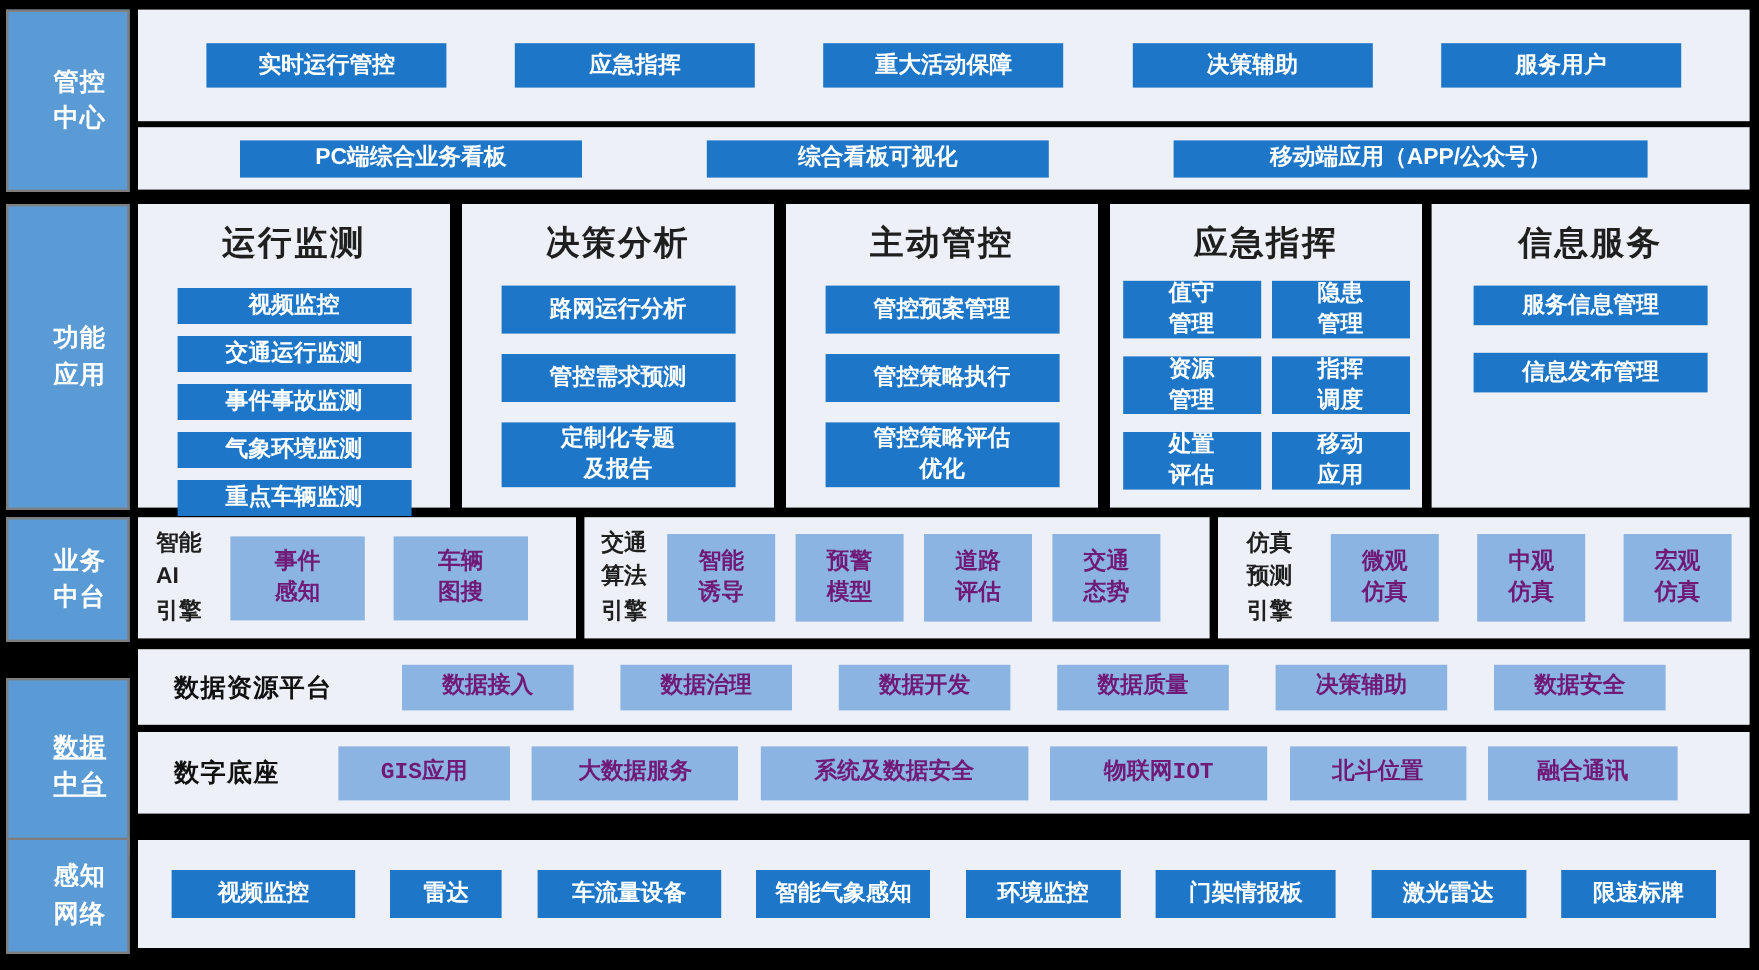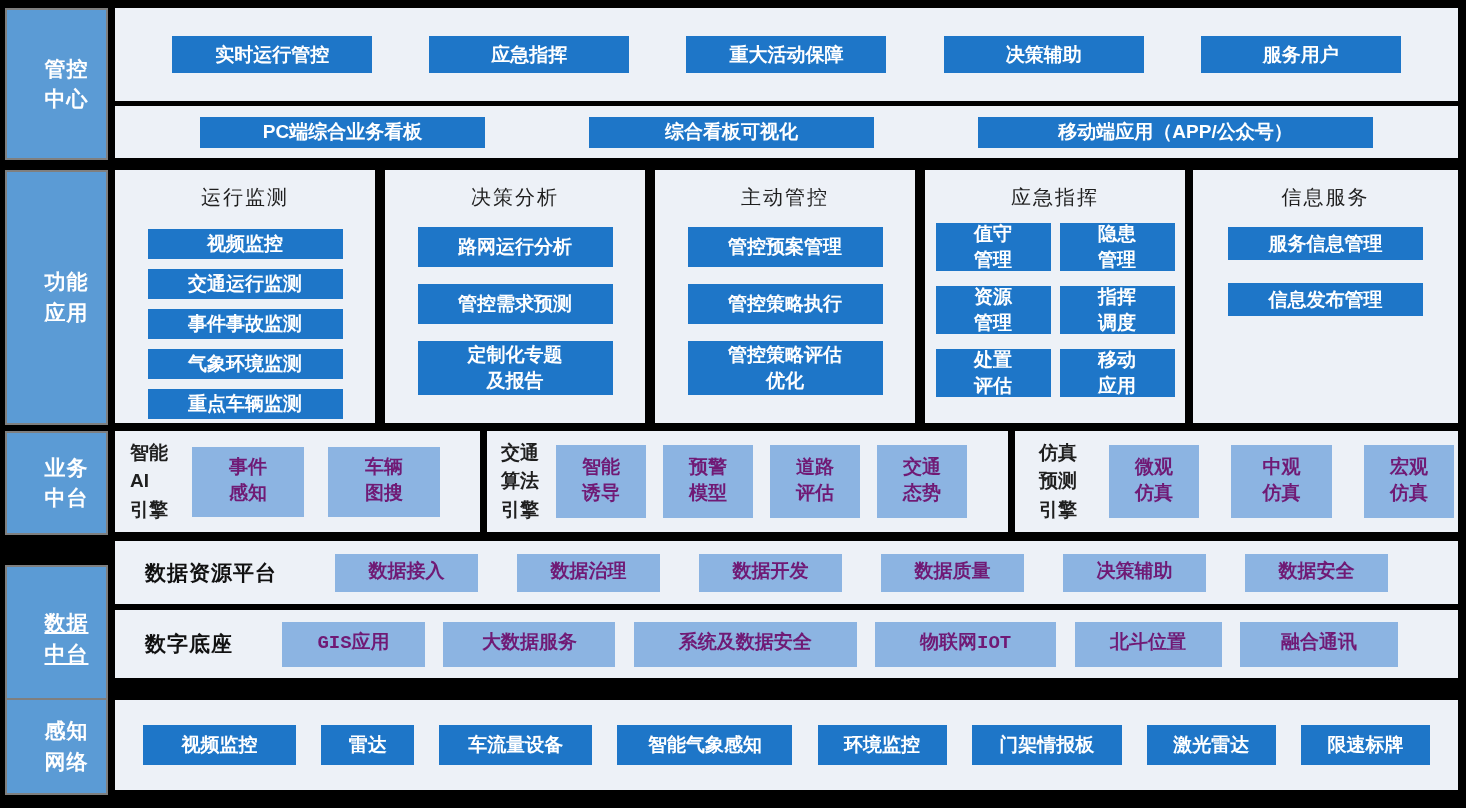--- a/index.html
+++ b/index.html
@@ -24,21 +24,21 @@
     display:flex;align-items:center;justify-content:center;text-align:center;
     white-space:pre-line;line-height:1.35;
   }
   
   .bl{
     background:#8cb4e2;color:#701a75;font-weight:bold;font-size:19px;
     display:flex;align-items:center;justify-content:center;text-align:center;
     white-space:pre-line;line-height:1.35;font-family:Liberation Mono, monospace;
   }
   .col-title{
-    color:#1f1f1f;font-size:20px;font-weight:400;text-align:left;
+    color:#1f1f1f;font-size:28px;font-weight:700;text-align:left;
     letter-spacing:2px;
   }
   
   .row-flex{display:flex;align-items:center;}
   .cc1{justify-content:space-evenly;}
   .cc1 .bd{width:200px;height:37px;}
   .cc2{justify-content:space-between;padding:0 85px 0 85px;gap:28px;}
   
   .fcol{display:flex;flex-direction:column;align-items:center;padding-top:14px;}
   .fcol .btns{display:flex;flex-direction:column;align-items:center;margin-top:16px;}
@@ -168,21 +168,21 @@
     <div class="bl" style="width:90px;height:73px;">交通
 态势</div>
   </div>
 
   <div class="panel bpanel" style="left:1015px;top:431px;width:443px;height:101px;padding-left:24px;gap:32px;">
     <div class="blabel">仿真
 预测
 引擎</div>
     <div class="bl" style="width:90px;height:73px;">微观
 仿真</div>
-    <div class="bl" style="width:101px;height:73px;">中观
+    <div class="bl" style="width:90px;height:73px;">中观
 仿真</div>
     <div class="bl" style="width:90px;height:73px;">宏观
 仿真</div>
   </div>
 
   <div class="panel drow" style="left:115px;top:541px;width:1343px;height:63px;padding:0 70px 0 30px;">
     <div class="dlabel" style="width:190px;">数据资源平台</div>
     <div style="flex:1;display:flex;justify-content:space-between;">
       <div class="bl" style="width:143px;height:38px;">数据接入</div>
       <div class="bl" style="width:143px;height:38px;">数据治理</div>
@@ -202,20 +202,20 @@
       <div class="bl" style="width:181px;height:45px;">物联网IOT</div>
       <div class="bl" style="width:147px;height:45px;">北斗位置</div>
       <div class="bl" style="width:158px;height:45px;">融合通讯</div>
     </div>
   </div>
 
   <div class="panel prow" style="left:115px;top:700px;width:1343px;height:90px;">
     <div class="bd" style="width:153px;">视频监控</div>
     <div class="bd" style="width:93px;">雷达</div>
     <div class="bd" style="width:153px;">车流量设备</div>
-    <div class="bd" style="width:175px;">智能气象感知</div>
+    <div class="bd" style="width:145px;">智能气象感知</div>
     <div class="bd" style="width:129px;">环境监控</div>
     <div class="bd" style="width:150px;">门架情报板</div>
     <div class="bd" style="width:129px;">激光雷达</div>
     <div class="bd" style="width:129px;">限速标牌</div>
   </div>
 
 </div>
 
 </body></html>

